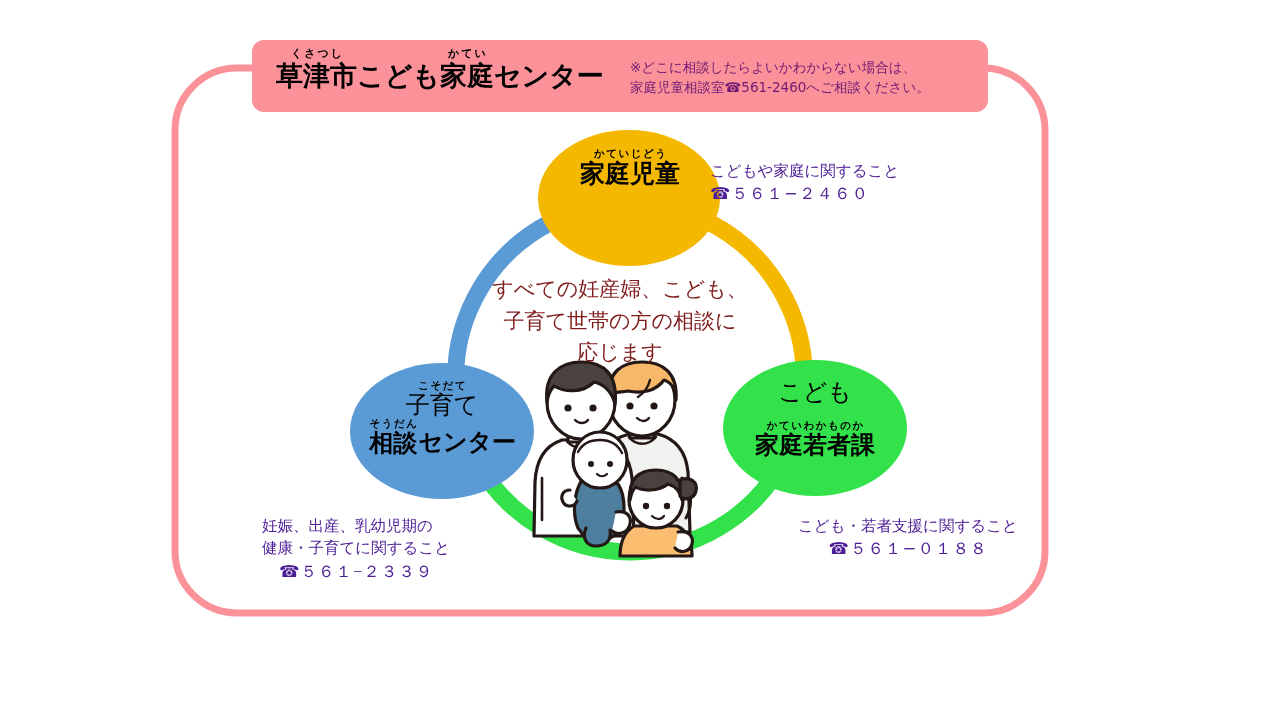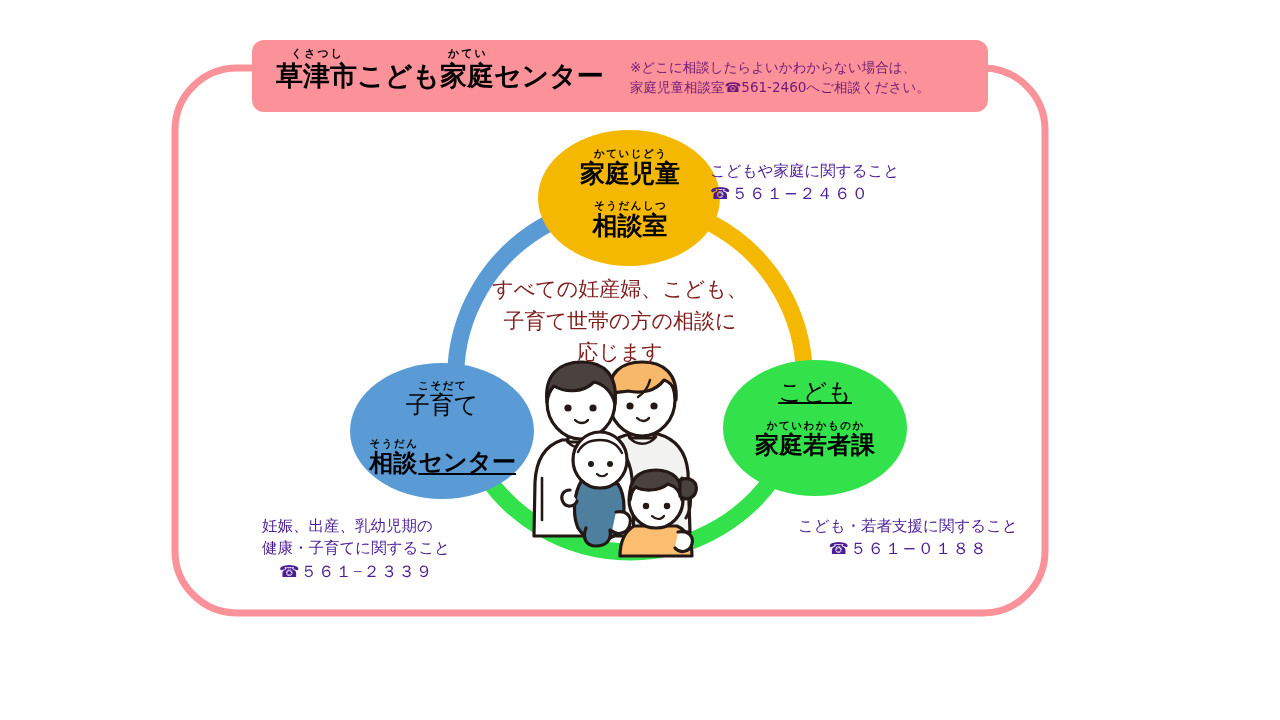--- a/index.html
+++ b/index.html
@@ -110,21 +110,20 @@
   .bubble-text {
     position: absolute;
     text-align: center;
     color: #000000;
     z-index: 4;
     white-space: nowrap;
   }
   .bubble-line {
     display: block;
     font-weight: bold;
-    text-decoration: underline;
   }
 
   .bub-yellow {
     left: 540px;
     top: 140px;
     width: 180px;
     font-size: 25px;
   }
   .bub-yellow .l1 { margin-bottom: 12px; }
 
@@ -135,21 +134,21 @@
     font-size: 24px;
   }
   .bub-green .l1 { font-weight: normal; margin-bottom: 12px; }
 
   .bub-blue {
     left: 350px;
     top: 372px;
     width: 184px;
     font-size: 24px;
   }
-  .bub-blue .l1 { font-weight: normal; margin-bottom: 20px; }
+  .bub-blue .l1 { font-weight: normal; margin-bottom: 0; }
 
   .rb {
     display: inline-flex;
     flex-direction: column;
     align-items: center;
     line-height: 1;
     vertical-align: bottom;
   }
   .rb-top {
     font-size: 10.5px;
@@ -217,26 +216,20 @@
     <span>すべての妊産婦、こども、</span>
     <span>子育て世帯の方の相談に</span>
     <span>応じます</span>
   </div>
 
   <div class="bubble-text bub-yellow">
     <span class="bubble-line l1">
       <span class="rb">
         <span class="rb-top">かていじどう</span>
         <span class="rb-base">家庭児童</span>
-      </span>
-    </span>
-    <span class="bubble-line l2">
-      <span class="rb">
-        <span class="rb-top">そうだんしつ</span>
-        <span class="rb-base">相談室</span>
       </span>
     </span>
   </div>
 
   <div class="bubble-text bub-green">
     <span class="bubble-line l1">こども</span>
     <span class="bubble-line l2">
       <span class="rb">
         <span class="rb-top">かていわかものか</span>
         <span class="rb-base">家庭若者課</span>

